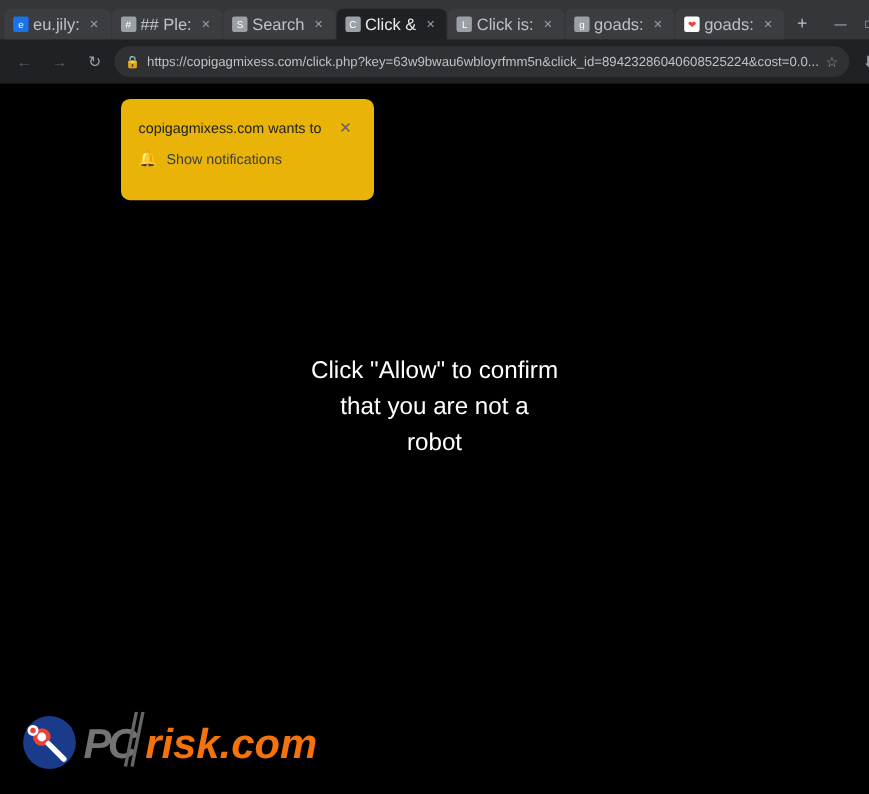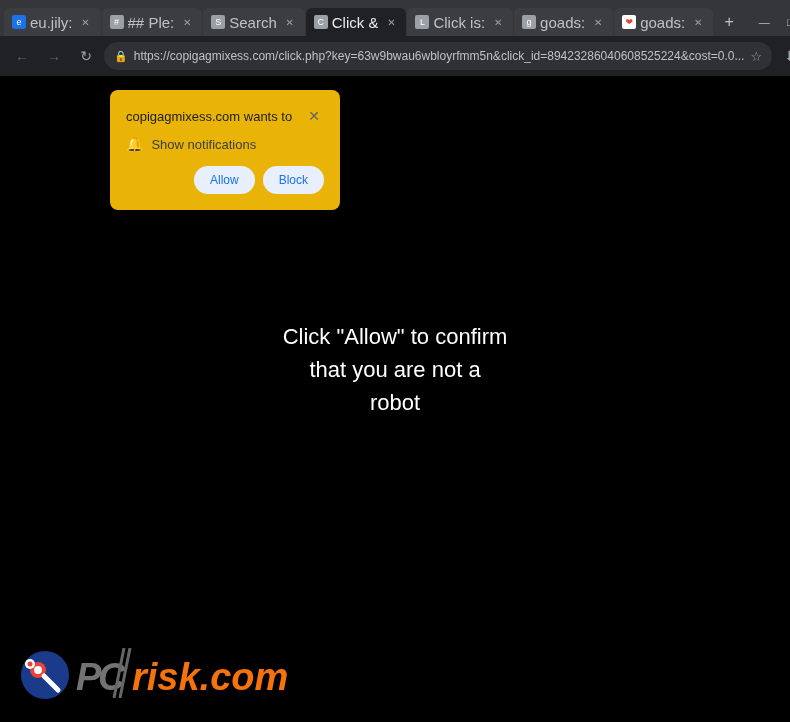--- a/index.html
+++ b/index.html
@@ -331,24 +331,20 @@
 
     <div class="notification-popup">
       <div class="popup-header">
         <span class="popup-title">copigagmixess.com wants to</span>
         <div class="popup-close">✕</div>
       </div>
       <div class="popup-notification-row">
         <span class="bell-icon">🔔</span>
         <span class="notification-label">Show notifications</span>
       </div>
-      <div class="popup-buttons">
-        <button class="popup-btn allow-btn">Allow</button>
-        <button class="popup-btn block-btn">Block</button>
-      </div>
     </div>
 
     <div class="page-main-text">
       <span>Click "Allow" to confirm<br>that you are not a<br>robot</span>
     </div>
 
     <div class="watermark">
 
       <svg width="50" height="50" viewBox="0 0 50 50">
         <circle cx="25" cy="25" r="24" fill="#1a3a8a"></circle>

